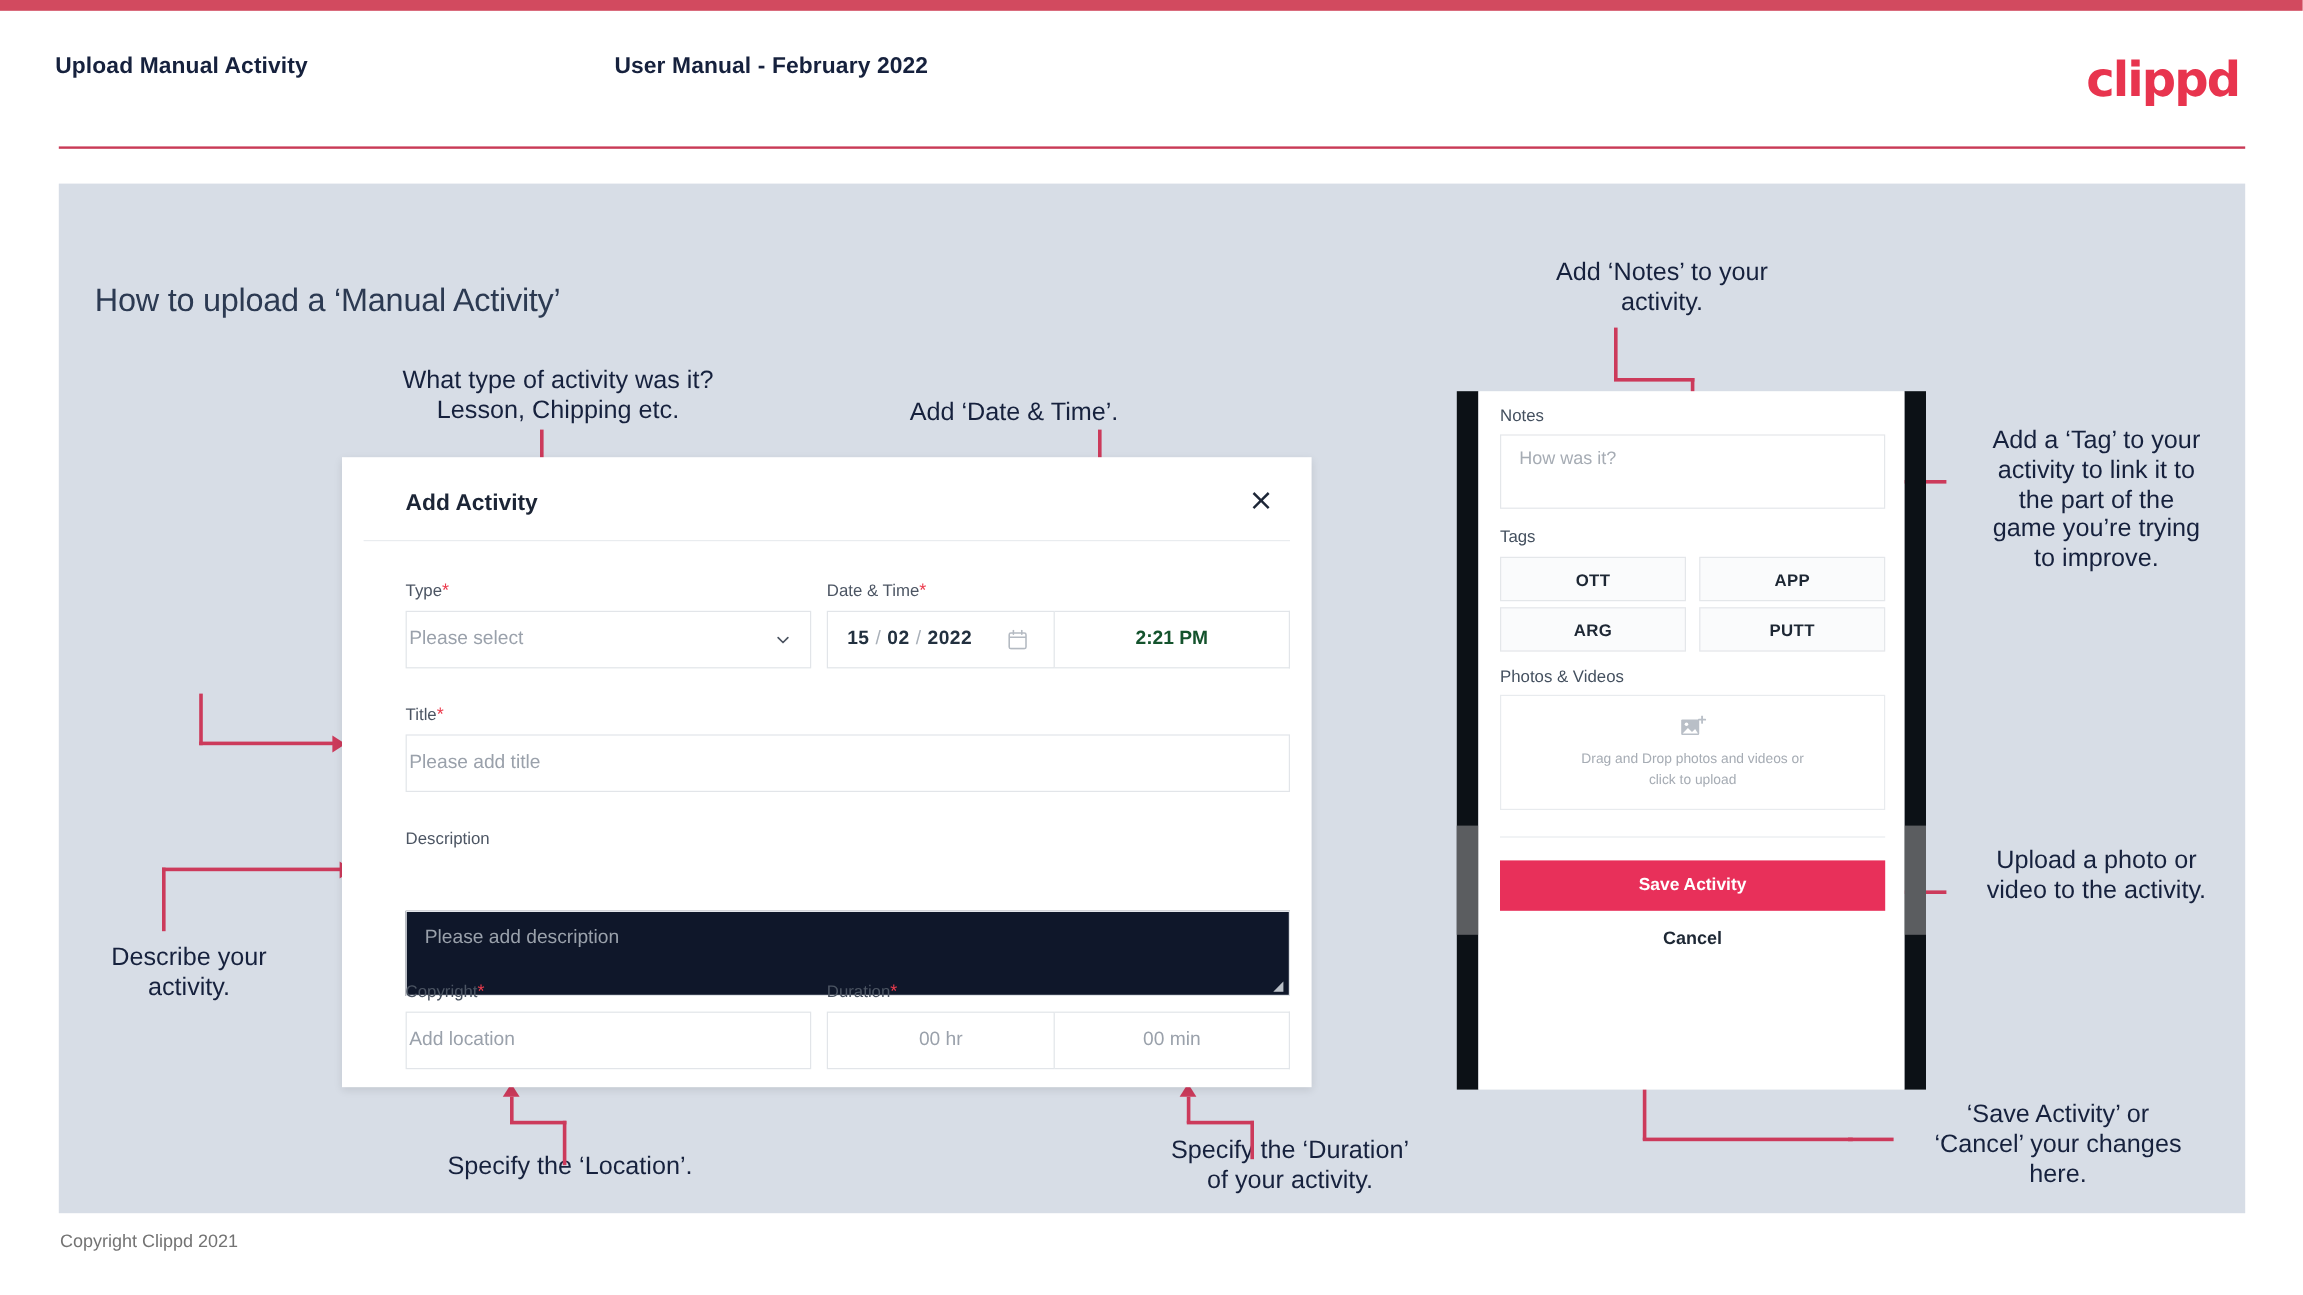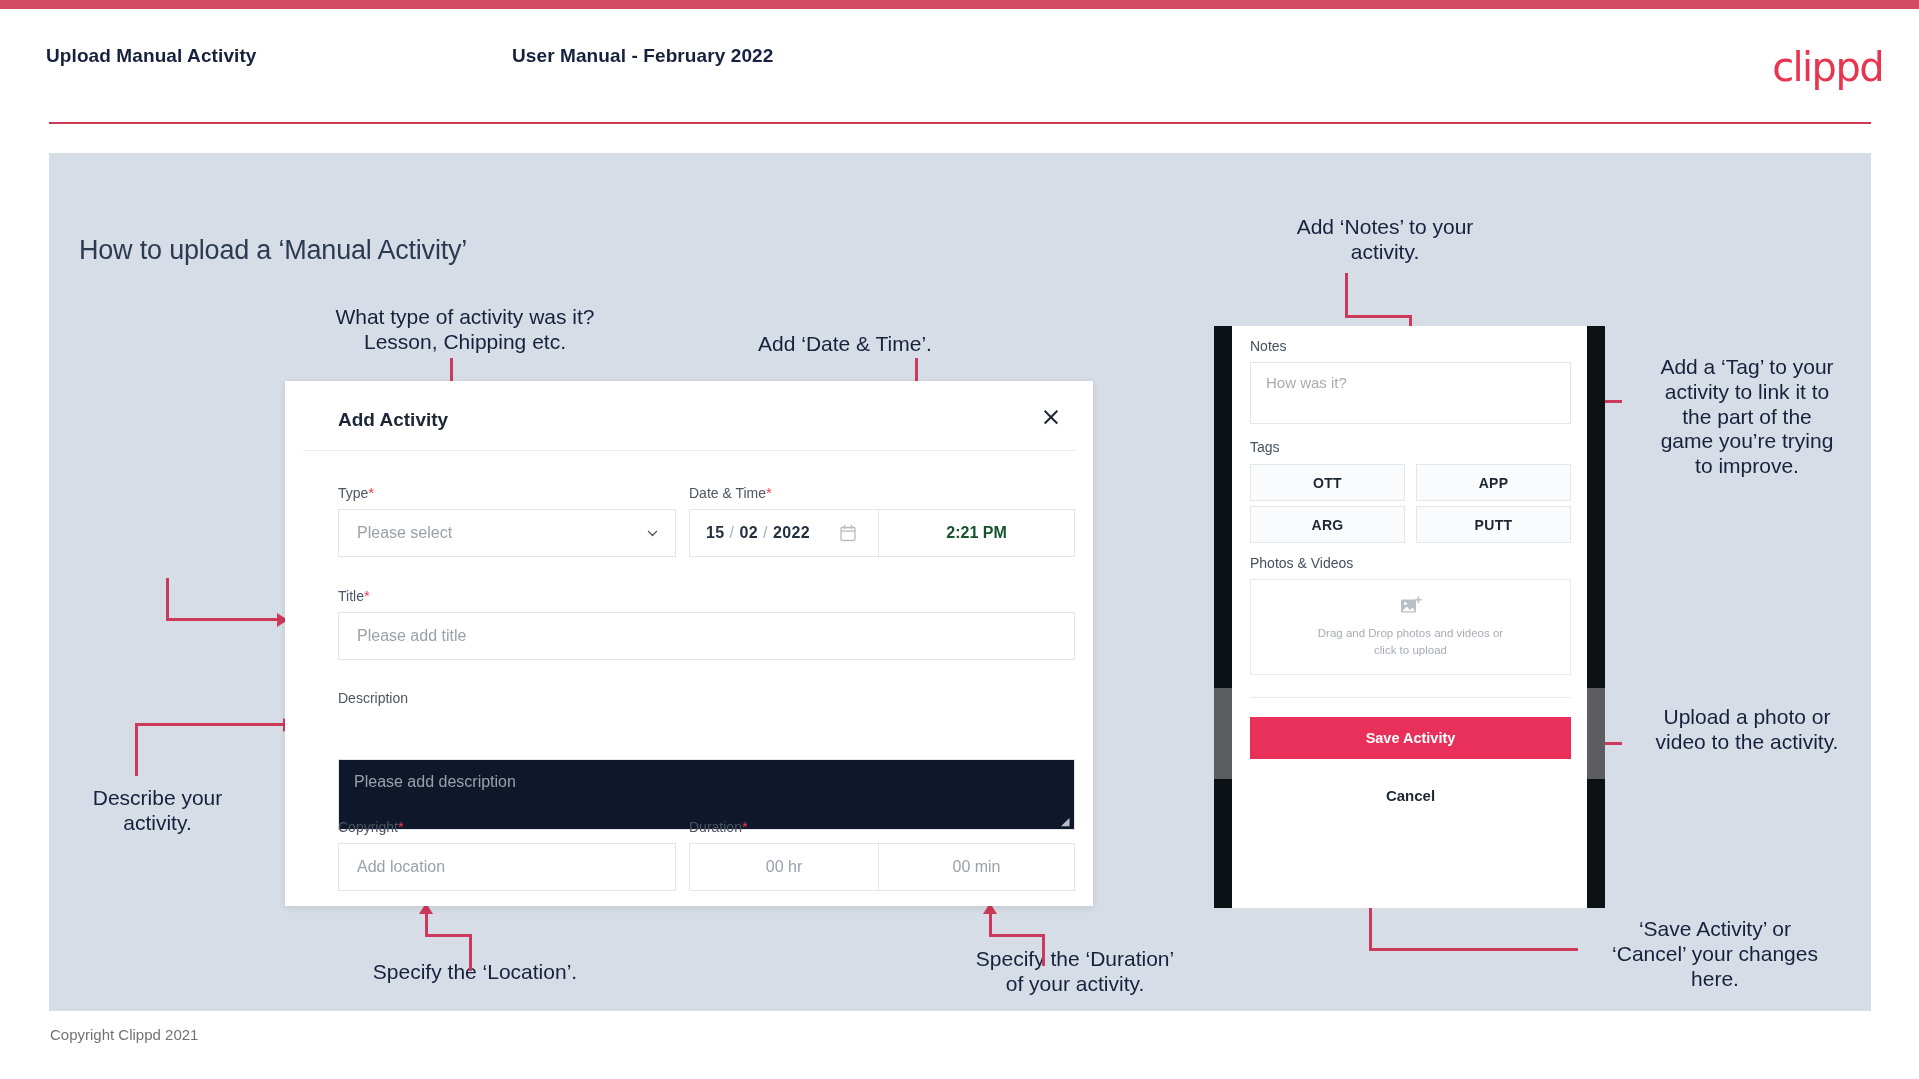--- a/index.html
+++ b/index.html
@@ -32,22 +32,22 @@
     position: absolute; left: 512px; top: 45px;
     font-size: 19px; font-weight: 700; color: #16213d;
     letter-spacing: .1px;
   }
   .hdr-rule {
     position: absolute; left: 49px; top: 122px;
     width: 1822px; height: 2px;
     background: #c93a56;
   }
   .logo {
-    position: absolute; right: 36px; top: 44px;
-    font-size: 40px; font-weight: 400; color: #e8344e;
+    position: absolute; right: 53px; top: 44px;
+    font-size: 40px; font-weight: 700; color: #e8344e;
     letter-spacing: -1.6px;
     font-family: "DejaVu Sans", sans-serif;
   }
 
   
   .slide {
     position: absolute; left: 49px; top: 153px;
     width: 1822px; height: 858px;
     background: #d7dde6;
   }
@@ -129,21 +129,21 @@
     font-size: 14px; color: #4c5563; font-weight: 400;
   }
   .req { color: #ec3b4d; font-size: 15px; }
 
   .inp {
     position: absolute;
     border: 1px solid #e2e5e9;
     background: #ffffff;
     display: flex; align-items: center;
     font-size: 16px; color: #9aa1ab;
-    padding-left: 18px;
+    padding-left: 2px;
   }
   .inp.placeholder { color: #9aa1ab; }
 
   .chev {
     position: absolute; right: 16px; top: 50%;
     transform: translateY(-50%);
     width: 13px; height: 13px;
   }
 
   .date-box {
@@ -250,21 +250,21 @@
     position: absolute; left: 18px; top: 391px;
     width: 321px; height: 42px;
     background: #e8305a;
     display: flex; align-items: center; justify-content: center;
     color: #ffffff; font-size: 14.5px; font-weight: 700;
     cursor: pointer;
   }
   .cancel-btn {
     position: absolute; left: 18px; top: 448px;
     width: 321px; height: 30px;
-    display: flex; align-items: flex-end; justify-content: center;
+    display: flex; align-items: flex-start; justify-content: center;
     color: #1d2734; font-size: 15px; font-weight: 700;
     cursor: pointer;
   }
 
   
   .footer {
     position: absolute; left: 50px; top: 1026px;
     font-size: 15px; color: #737373;
   }
 </style>

